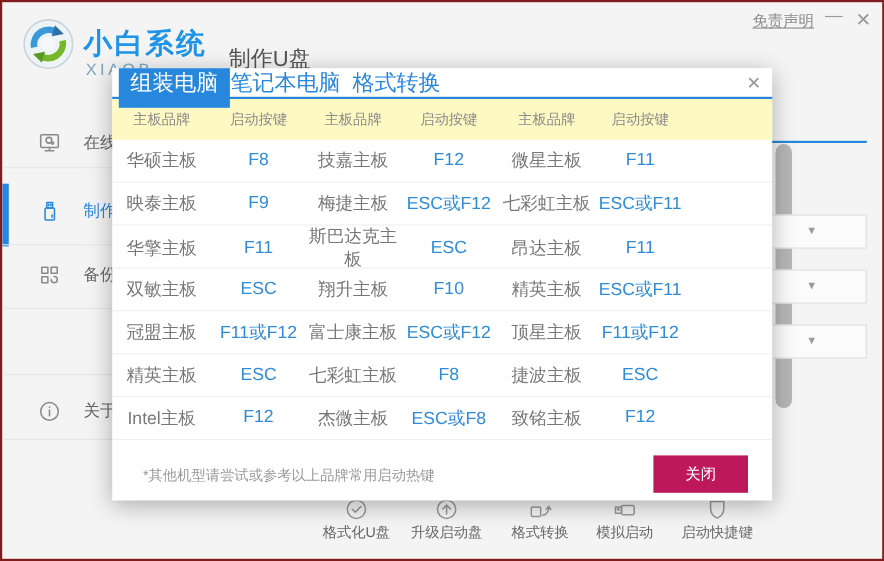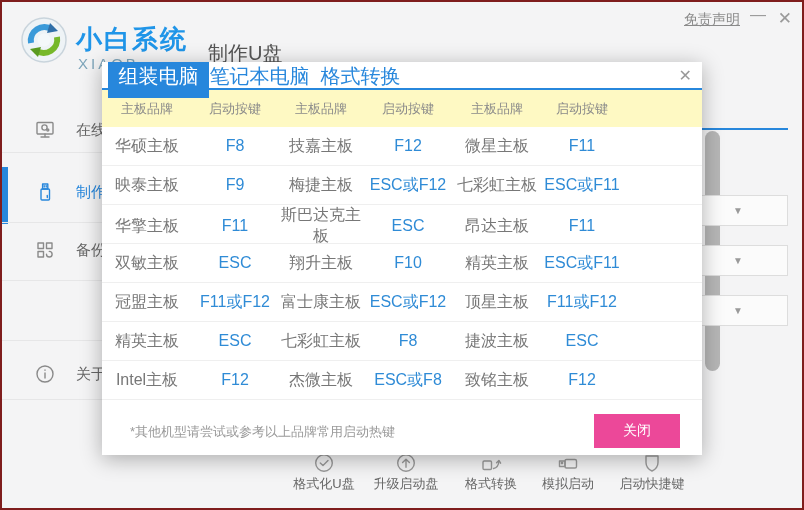--- a/index.html
+++ b/index.html
@@ -35,21 +35,21 @@
   .tab { width:101px; height:36px; line-height:28px; text-align:center; font-size:20px; color:#2787dc; cursor:pointer; white-space:nowrap; }
   .tab.active { background:#2787dc; color:#fff; }
   .dlg-close { position:absolute; right:10px; top:4px; font-size:16px; color:#999; cursor:pointer; }
   .thead, .trow { display:grid; grid-template-columns:90px 86px 86px 88px 90px 80px 1fr; align-items:center; text-align:center; }
   .thead { height:37px; background:#fef9c3; color:#8a8a8a; font-size:13px; }
   .trow { height:39px; border-bottom:1px solid #efefef; font-size:16px; }
   .cell.brand { color:#777; }
   .cell.key { color:#2f8bd6; }
   .dlg-footer { position:absolute; left:16px; right:0; bottom:0; height:55px; }
   .footnote { position:absolute; left:12px; top:23px; font-size:13px; color:#999; white-space:nowrap; }
-  .close-btn { position:absolute; right:22px; top:14px; width:86px; height:34px; background:#ec4899; color:#fff; font-size:14px; border:none; cursor:pointer; }
+  .close-btn { position:absolute; right:22px; top:14px; width:86px; height:34px; background:#be185d; color:#fff; font-size:14px; border:none; cursor:pointer; }
   
   .tool-item { position:absolute; width:92px; text-align:center; top:450px; cursor:pointer; }
   .tool-item svg { width:22px; height:22px; display:block; margin:0 auto 1px; }
   .tool-item .t-label { font-size:13px; color:#666; white-space:nowrap; }
   .icon-stroke { stroke:#999; fill:none; stroke-width:1.4; stroke-linecap:round; stroke-linejoin:round; }
   .icon-stroke-gray { stroke:#8a8a8a; fill:none; stroke-width:1.4; stroke-linecap:round; stroke-linejoin:round; }
   .icon-stroke-blue { stroke:#2787dc; fill:none; stroke-width:1.4; stroke-linecap:round; stroke-linejoin:round; }
 </style>
 </head>
 <body>

